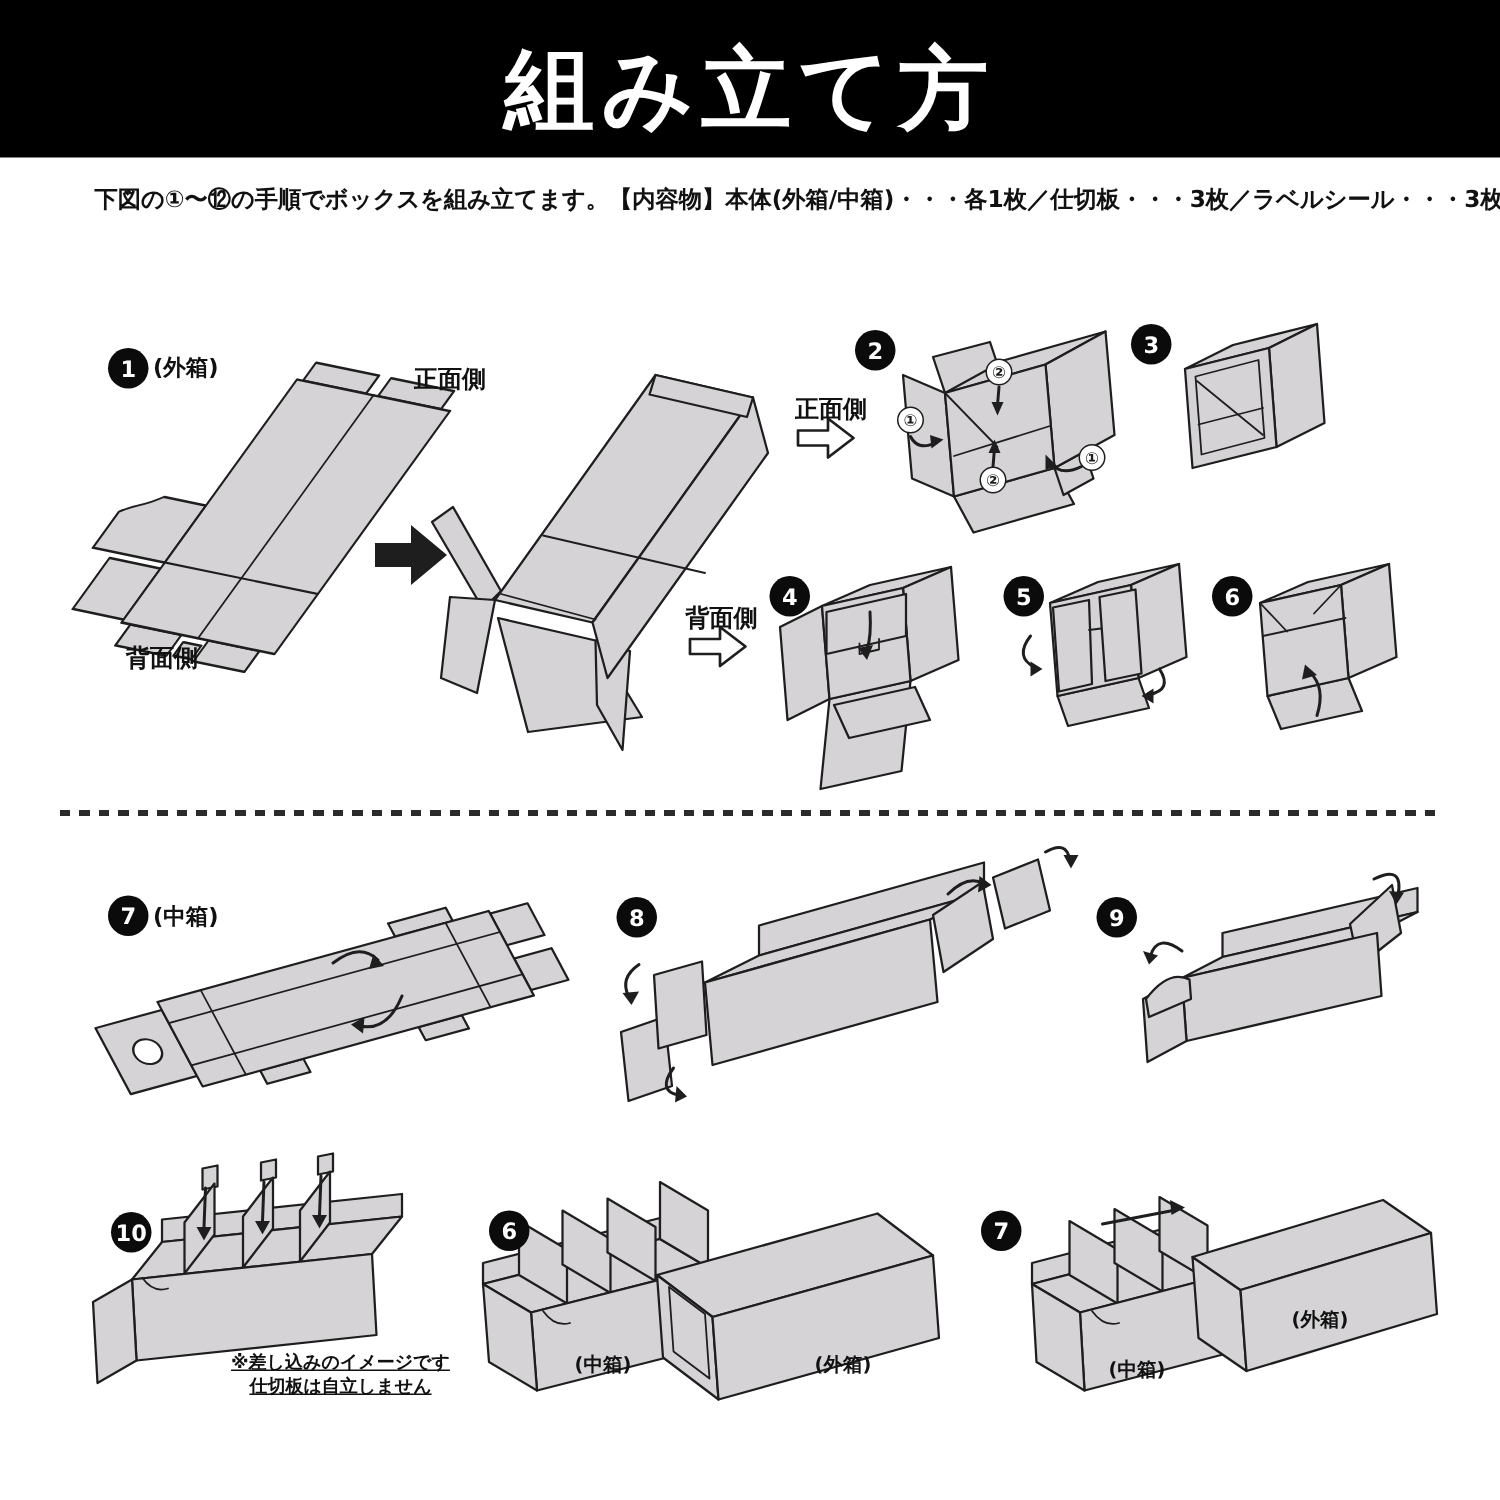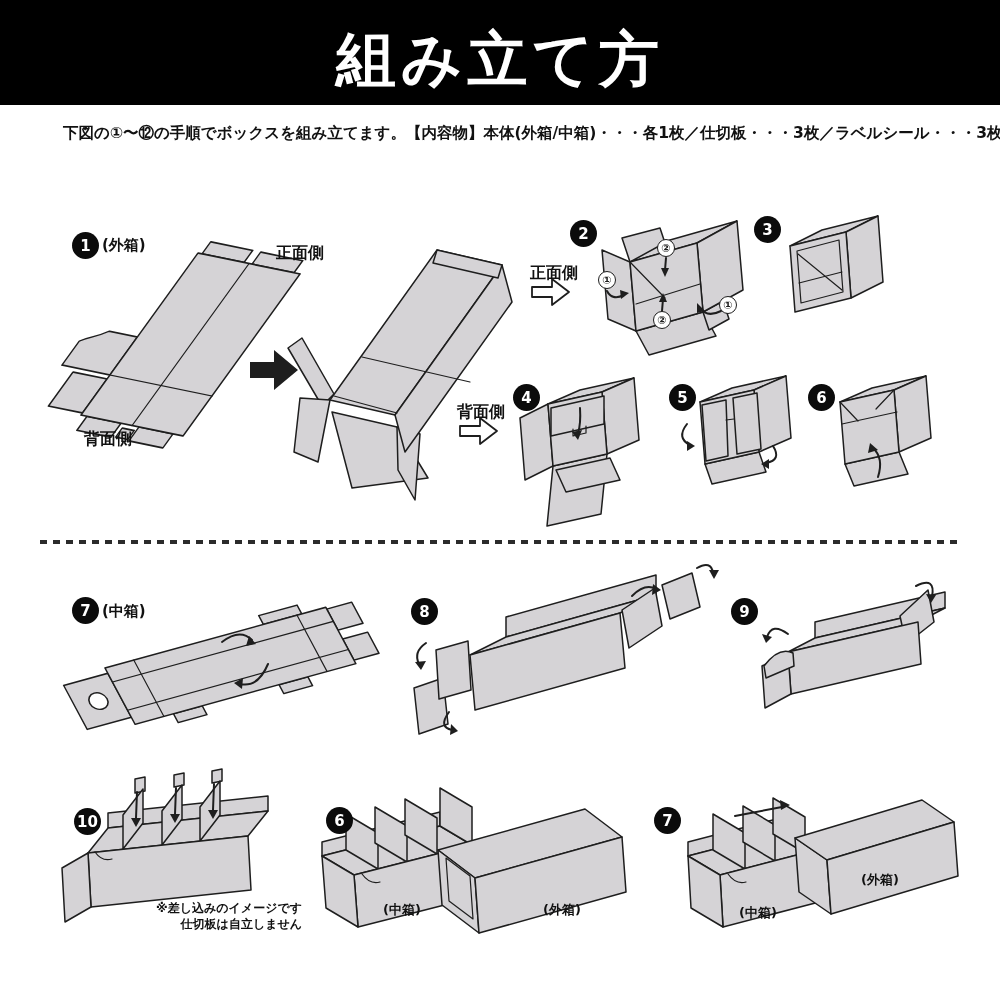--- a/index.html
+++ b/index.html
@@ -24,21 +24,21 @@
     color:var(--badge-fg);font-size:15px;font-weight:bold;display:flex;align-items:center;justify-content:center;
   }
   .lbl{position:absolute;color:var(--text);white-space:nowrap;text-align:center;}
   .lbl.big{font-size:15px;font-weight:600;}
   .lbl.small{font-size:16px;font-weight:600;}
   .lbl.cap{font-size:13px;font-weight:600;}
   .foldmark{
     position:absolute;width:18px;height:18px;border:1.6px solid var(--line);border-radius:50%;
     background:#fff;color:var(--line);font-size:11px;font-weight:bold;display:flex;align-items:center;justify-content:center;box-sizing:border-box;
   }
-  .note{position:absolute;left:152px;top:901px;width:150px;text-align:right;font-size:12px;font-weight:600;line-height:1.3;}
+  .note{position:absolute;left:152px;top:901px;width:150px;text-align:center;font-size:12px;font-weight:600;line-height:1.3;text-decoration:underline;}
   svg.diagram{position:absolute;left:0;top:0;}
   .cb{fill:var(--cardboard);stroke:var(--line);stroke-width:1.5;stroke-linejoin:round;}
   .ln{fill:none;stroke:var(--line);stroke-width:1.2;stroke-linejoin:round;stroke-linecap:round;}
   .arr{fill:none;stroke:var(--line);stroke-width:2;stroke-linecap:round;}
   .hd{fill:var(--line);stroke:none;}
   .solid{fill:var(--line);stroke:none;}
   .outline-arrow{fill:#ffffff;stroke:var(--line);stroke-width:1.8;stroke-linejoin:round;}
   .hole{fill:#ffffff;stroke:var(--line);stroke-width:1.5;}
 </style>
 </head>

